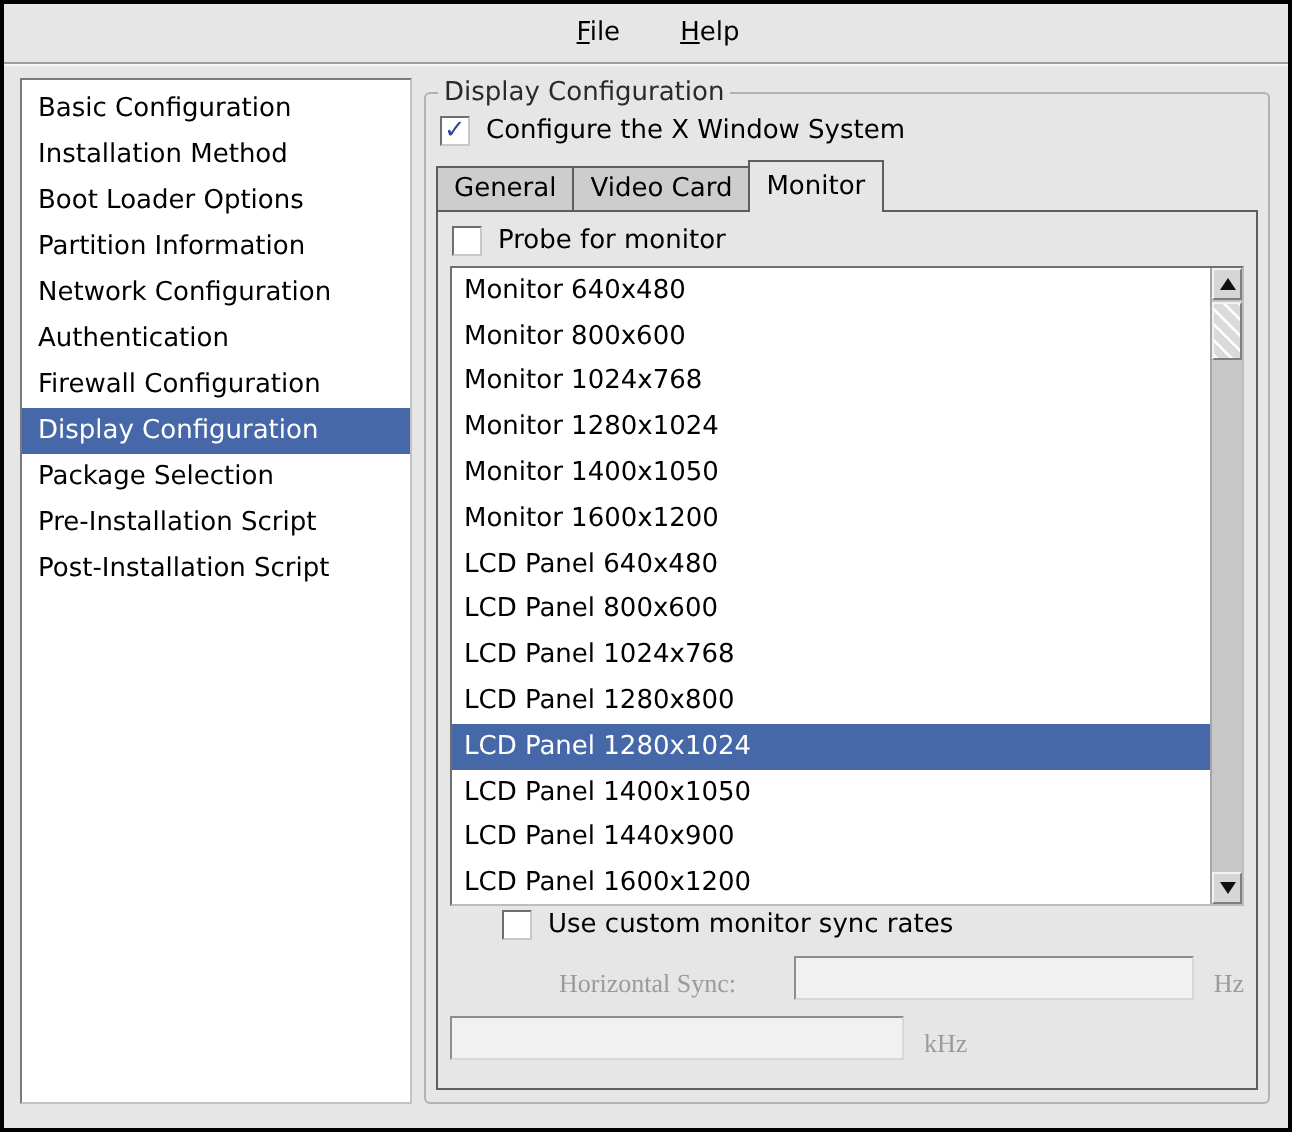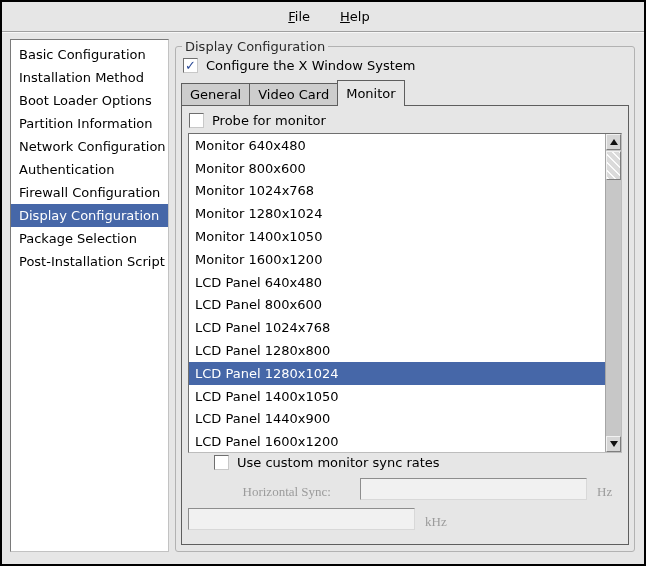--- a/index.html
+++ b/index.html
@@ -29,21 +29,21 @@
   .menu-item u { text-decoration: underline; }
   
   .main {
     height: 532px;
     display: flex;
     padding: 7px 9px 12px 8px;
     gap: 6px;
   }
   
   .sidebar {
-    width: 159px;
+    width: 196px;
     background: #fff;
     border: 1px solid #7a7a7a;
     border-right-color: #c2c2c2; border-bottom-color: #c2c2c2;
     padding-top: 3px;
     overflow: hidden;
   }
   .side-item {
     height: 23px; line-height: 23px;
     padding: 0 8px;
     white-space: nowrap;
@@ -193,20 +193,21 @@
     <div class="sidebar" id="sidebar-list">
         <div class="side-item">Basic Configuration</div>
         <div class="side-item">Installation Method</div>
         <div class="side-item">Boot Loader Options</div>
         <div class="side-item">Partition Information</div>
         <div class="side-item">Network Configuration</div>
         <div class="side-item">Authentication</div>
         <div class="side-item">Firewall Configuration</div>
         <div class="side-item selected">Display Configuration</div>
         <div class="side-item">Package Selection</div>
+        <div class="side-item">Pre-Installation Script</div>
         <div class="side-item">Post-Installation Script</div>
       </div>
 
     <fieldset class="frame">
       <legend>Display Configuration</legend>
 
       <div class="checkbox-row">
         <span class="checkbox checked">✓</span>
         <span>Configure the X Window System</span>
       </div>

